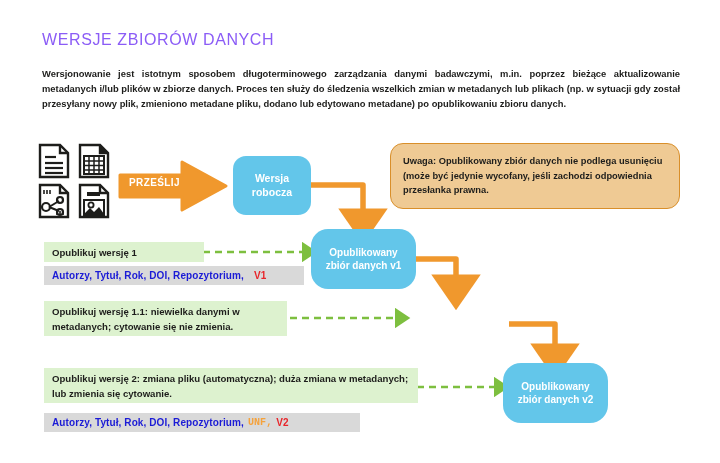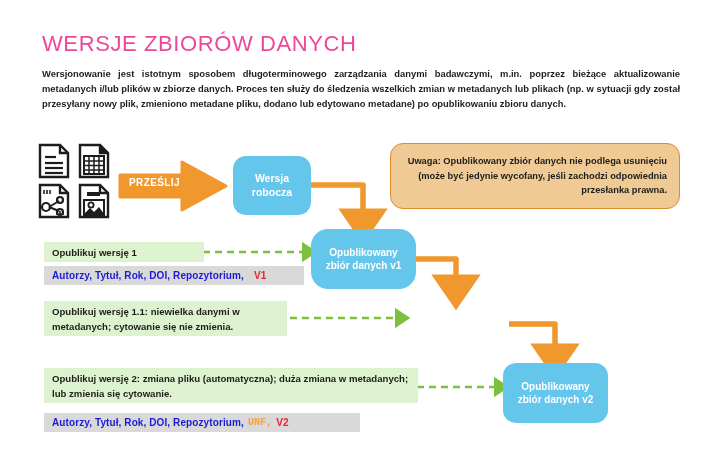--- a/index.html
+++ b/index.html
@@ -8,22 +8,22 @@
     background:#ffffff;
     font-family:"Liberation Sans", sans-serif;
     overflow:hidden;
     position:relative;
   }
   #stage{position:relative;width:720px;height:463px;}
 
   
   .title{
     position:absolute;left:42px;top:31px;
-    font-size:22px;letter-spacing:.6px;
-    color:#ec4899;font-weight:400;
+    font-size:16px;letter-spacing:.6px;
+    color:#8b5cf6;font-weight:400;
     white-space:nowrap;
   }
   .intro{
     position:absolute;left:42px;top:66px;width:638px;
     font-size:9.4px;line-height:15.2px;color:#1d1d1b;
     text-align:justify;font-weight:600;
   }
 
   
   .icons{position:absolute;left:38px;top:143px;width:76px;height:76px;}
@@ -51,35 +51,35 @@
     display:flex;align-items:center;justify-content:center;
     text-align:center;
     line-height:13.5px;
     font-size:10px;
     box-sizing:border-box;
     padding:7px 6px;
   }
   #box-draft{left:233px;top:156px;width:78px;height:59px;font-size:10.5px;}
   #box-v1{left:311px;top:229px;width:105px;height:60px;border-radius:17px;}
   #box-v11{left:404px;top:294px;width:105px;height:60px;}
-  #box-v2{left:503px;top:363px;width:105px;height:60px;}
+  #box-v2{left:503px;top:363px;width:105px;height:60px;border-radius:18px;}
 
   
   .note{
     position:absolute;left:390px;top:143px;width:290px;height:66px;
     background:#efca94;
     border:1.6px solid #d98f2a;
     border-radius:13px;
     box-sizing:border-box;
     display:flex;align-items:center;justify-content:center;
     padding:6px 12px;
   }
   .note .txt{
     font-size:9.3px;line-height:14.4px;color:#1d1d1b;
-    text-align:right;font-weight:600;
+    text-align:left;font-weight:600;
   }
   .note b{font-weight:bold;}
 
   
   .greenbox{
     position:absolute;
     background:#ddf2cf;
     color:#1d1d1b;
     font-size:9.6px;
     line-height:15px;

